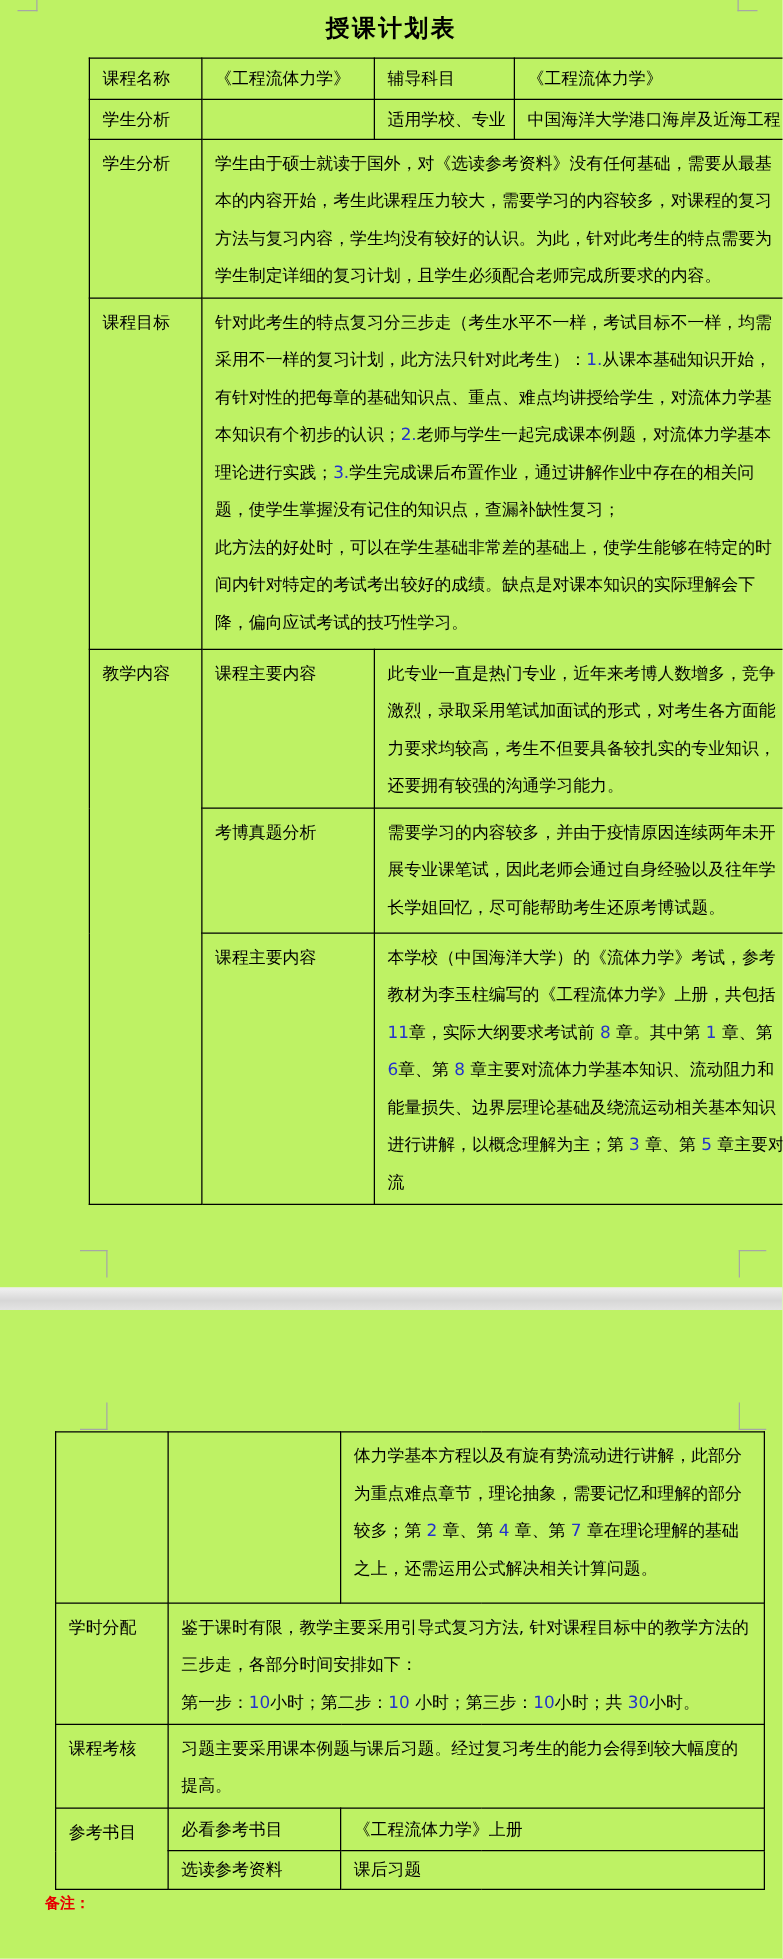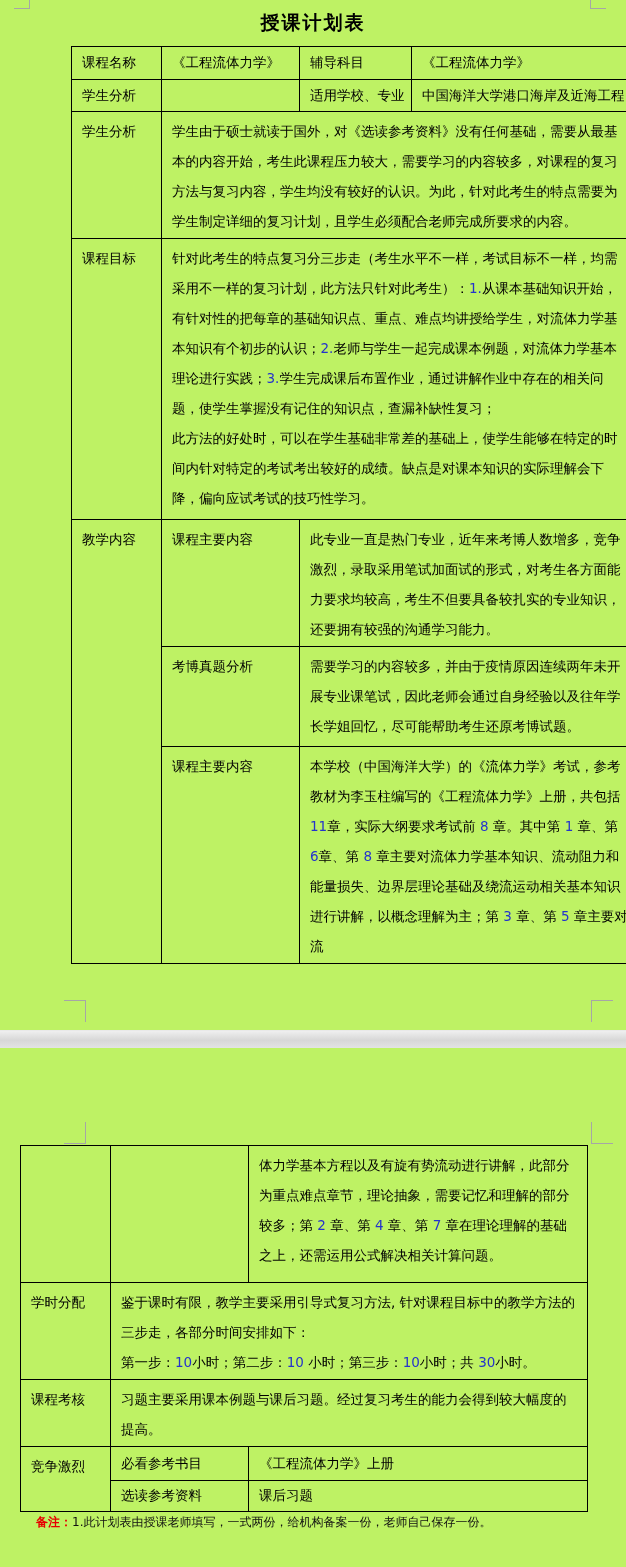--- a/index.html
+++ b/index.html
@@ -13,21 +13,21 @@
   #page-band{position:absolute;top:1030px;left:0;width:626px;height:18px;
     background:linear-gradient(to bottom,#efefef,#d7d7d7 55%,#e3e3e3);
     border-top:1px solid #e9e9e9;box-sizing:border-box;}
   #page2{top:1048px;height:519px;}
 
   .doc-title{position:absolute;top:10px;left:0;width:626px;text-align:center;
     font-size:19px;font-weight:bold;letter-spacing:2px;}
 
   table.plan{position:absolute;border-collapse:collapse;table-layout:fixed;width:567px;}
   #t1{left:28px;top:46px;margin-left:43px;}
-  #t2{left:20px;top:97px;}
+  #t2{left:44px;top:97px;}
   td{border:1px solid #000;box-sizing:border-box;font-size:13.5px;
      vertical-align:top;padding:4px 8px 2px 10px;line-height:30px;overflow:hidden;}
   td.mid{vertical-align:middle;padding-top:0;padding-bottom:0;line-height:normal;}
   td.lbl{white-space:nowrap;}
   .prewrap{white-space:pre-line;}
 
   .dblue{color:#2433cc;}
 
   .notes{position:absolute;left:36px;top:462px;width:572px;display:flex;
     font-size:12px;line-height:25px;}
@@ -123,30 +123,29 @@
     <tr style="height:92px">
       <td class="lbl">学时分配</td>
       <td colspan="3" class="prewrap">鉴于课时有限，教学主要采用引导式复习方法, 针对课程目标中的教学方法的三步走，各部分时间安排如下：
 第一步：<span class="dblue">10</span>小时；第二步：<span class="dblue">10</span> 小时；第三步：<span class="dblue">10</span>小时；共 <span class="dblue">30</span>小时。</td>
     </tr>
     <tr style="height:66px">
       <td class="lbl">课程考核</td>
       <td colspan="3" class="prewrap">习题主要采用课本例题与课后习题。经过复习考生的能力会得到较大幅度的提高。</td>
     </tr>
     <tr style="height:34px">
-      <td rowspan="2" class="lbl">竞争激烈</td>
+      <td rowspan="2" class="lbl">参考书目</td>
       <td class="mid lbl">必看参考书目</td>
       <td colspan="2" class="mid">《工程流体力学》上册</td>
     </tr>
     <tr style="height:31px">
       <td class="mid lbl">选读参考资料</td>
       <td colspan="2" class="mid">课后习题</td>
     </tr>
   </tbody>
     </table>
 
   <div class="notes">
     <span class="notes-label">备注：</span>
     <div class="notes-body">
-      <div>1.此计划表由授课老师填写，一式两份，给机构备案一份，老师自己保存一份。</div>
     </div>
   </div>
 </div>
 
 </body></html>

